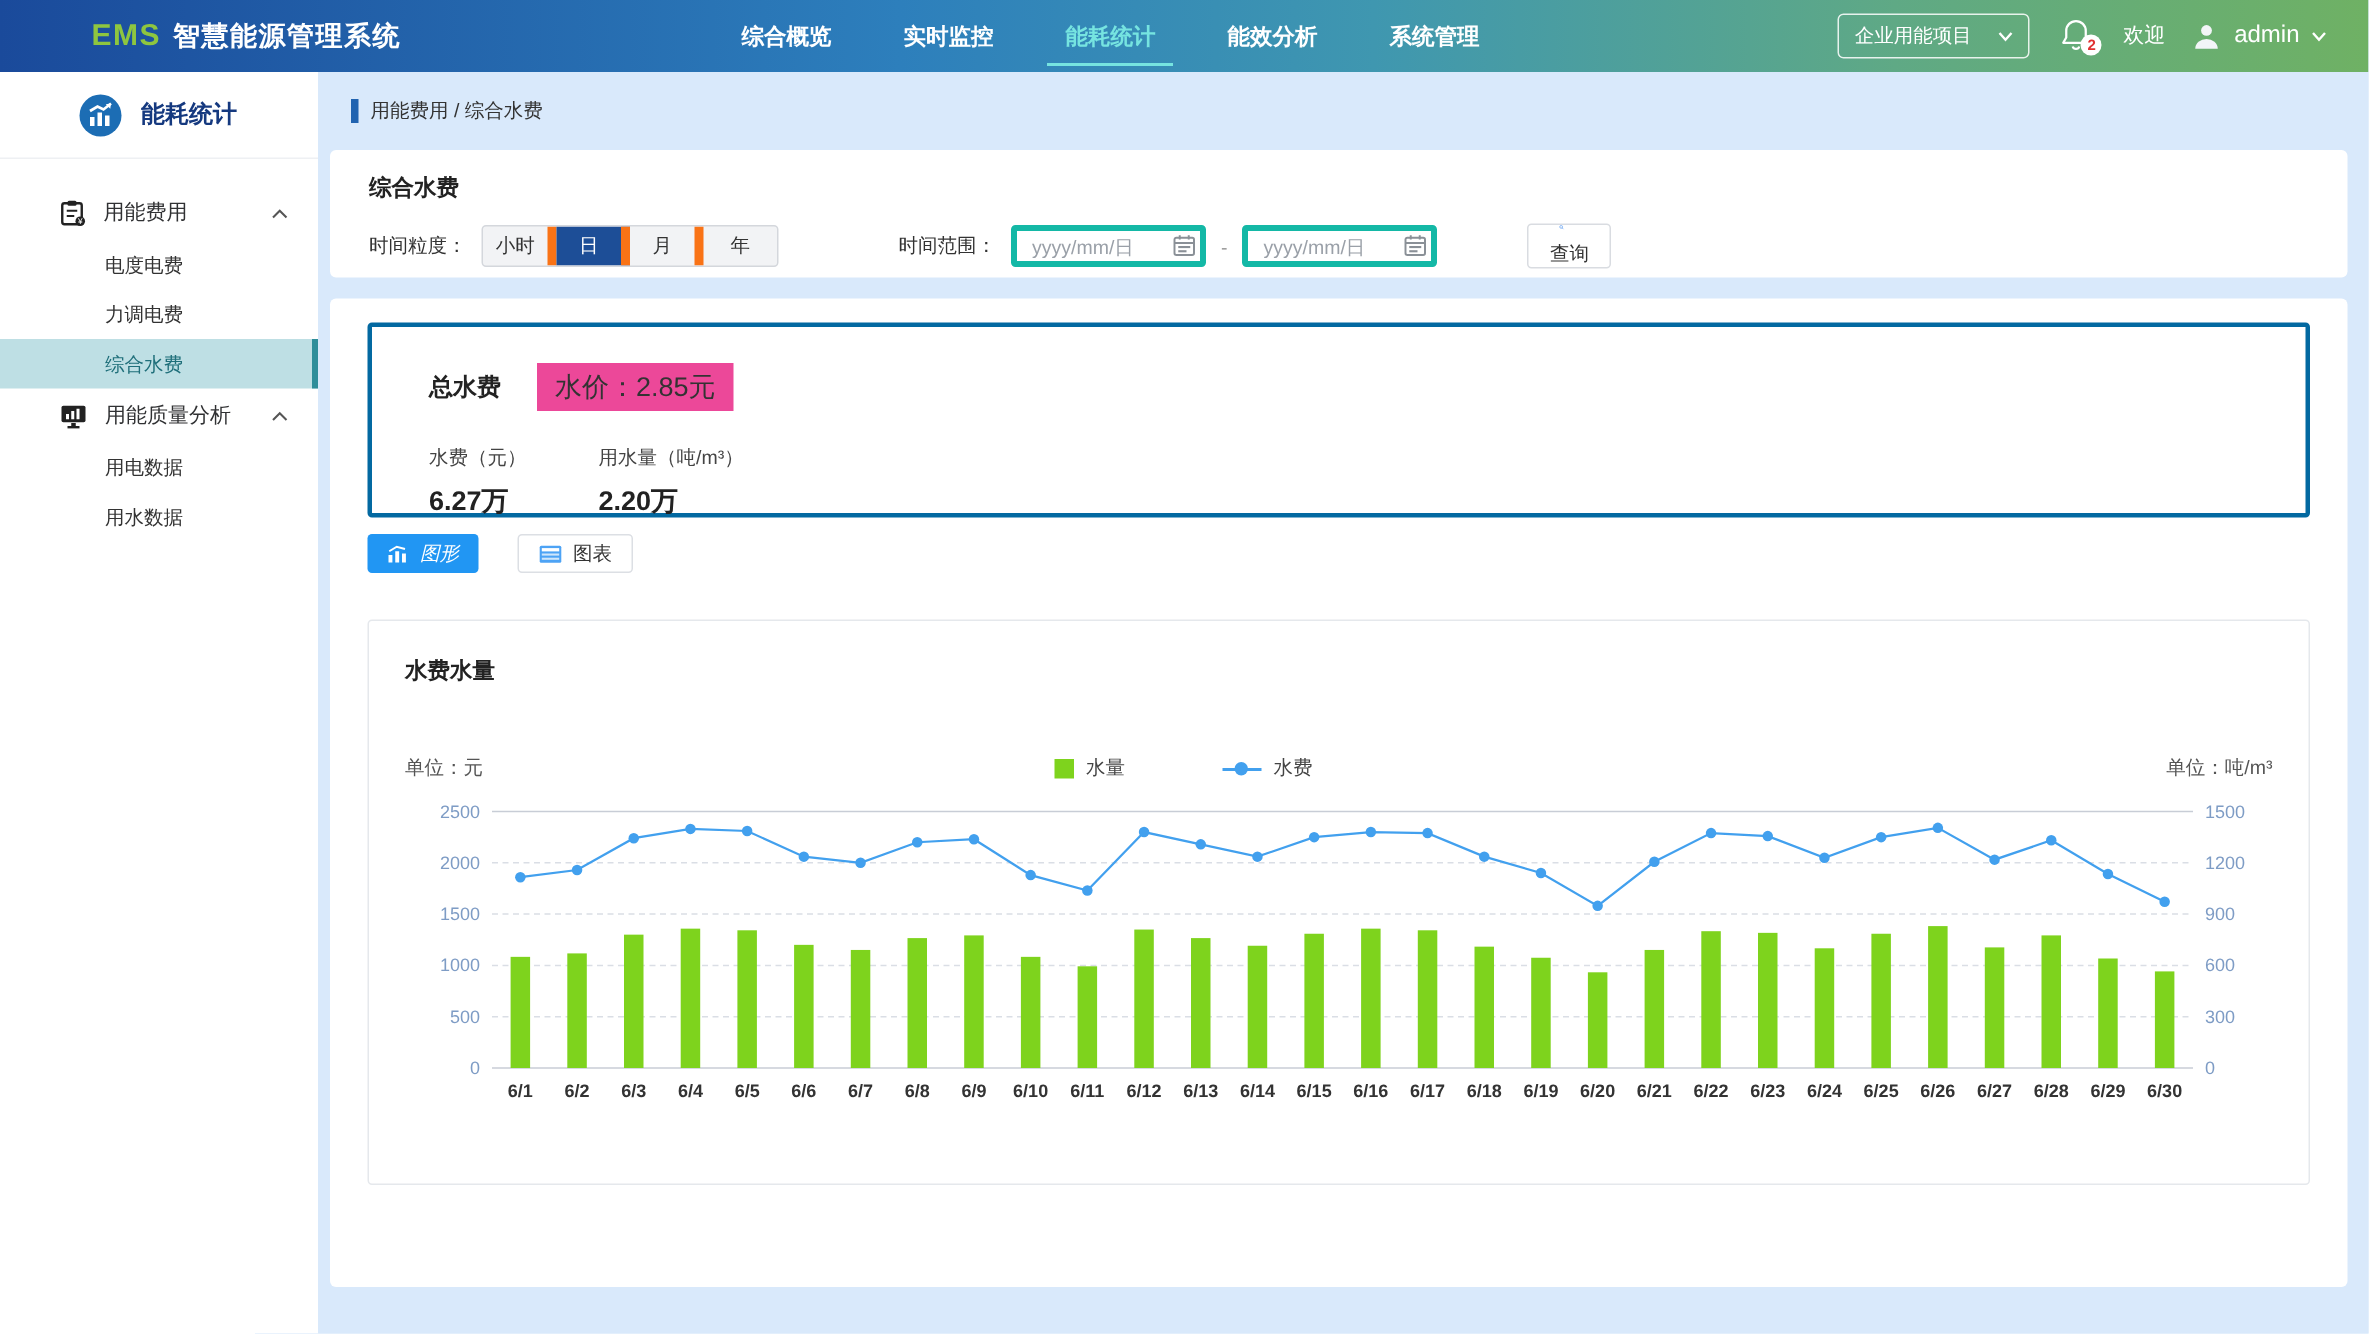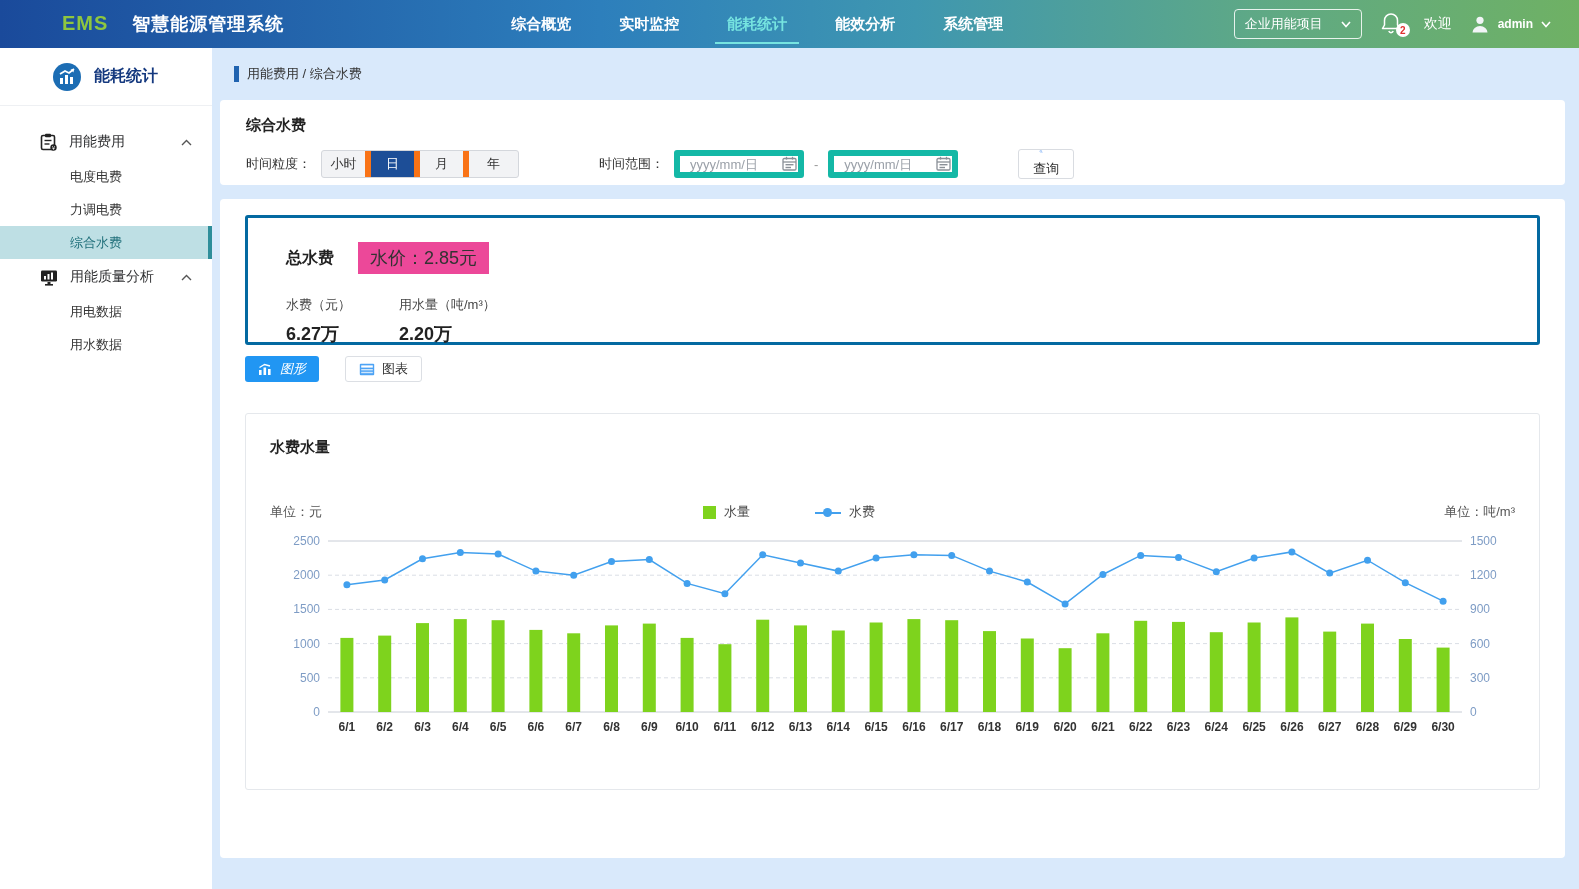--- a/index.html
+++ b/index.html
@@ -3,35 +3,35 @@
 <meta charset="utf-8">
 <style>
   * { margin:0; padding:0; box-sizing:border-box; }
   html,body { width:1579px; height:889px; overflow:hidden;
     font-family:"Liberation Sans","DejaVu Sans",sans-serif; background:#d9e9fb; }
 
   
   .navbar { height:48px; display:flex; align-items:center;
     background:linear-gradient(90deg,#1a4a9b 0%,#2d7fbc 38%,#3f97b0 58%,#5fa985 80%,#6fb164 100%);
     padding:0 28px 0 0; }
-  .brand { display:flex; align-items:baseline; gap:24px; padding-left:62px; white-space:nowrap; }
+  .brand { display:flex; align-items:baseline; gap:8px; padding-left:49px; white-space:nowrap;margin-left:12px; }
   .brand-logo { color:#8ec63f; font-size:20px; font-weight:bold; letter-spacing:1px; }
   .brand-title { color:#fff; font-size:18px; font-weight:bold; letter-spacing:1px; }
   .nav-items { display:flex; gap:44px; margin-left:225px; }
   .nav-item { color:#fff; font-size:15px; font-weight:bold; cursor:pointer; position:relative; padding:6px 2px; white-space:nowrap; }
   .nav-item.active { color:#76e4e0; }
   .nav-item.active::after { content:""; position:absolute; left:-10px; right:-10px; bottom:-4px; height:2px; background:#76e4e0; }
-  .nav-right { margin-left:auto; display:flex; align-items:center; gap:18px; }
+  .nav-right { margin-left:auto; display:flex; align-items:center; gap:18px;text-align:center; }
   .project-select { display:flex; align-items:center; justify-content:space-between; width:128px; height:30px;
     border:1px solid rgba(255,255,255,.85); border-radius:4px; padding:0 10px; color:#fff; font-size:13px; cursor:pointer; }
   .bell-wrap { position:relative; width:26px; height:26px; cursor:pointer; }
   .badge { position:absolute; right:-4px; bottom:0px; width:14px; height:14px; background:#fff; color:#e03131;
     border-radius:50%; font-size:10px; font-weight:bold; display:flex; align-items:center; justify-content:center; }
   .welcome { color:#fff; font-size:14px; }
-  .username { color:#fff; font-size:12px; font-weight:bold; }
+  .username { color:#fff; font-size:16px; font-weight:normal; }
   .userbox { display:flex; align-items:center; gap:8px; cursor:pointer; }
 
   
   .page-body { display:flex; height:841px; }
   .sidebar { width:212px; background:#fff; flex-shrink:0; }
   .side-header { height:58px; display:flex; align-items:center; gap:12px; padding-left:52px; border-bottom:1px solid #eef0f3; }
   .side-header-title { color:#15397f; font-size:16px; font-weight:bold; }
   .menu { padding-top:18px; }
   .menu-group-header { display:flex; align-items:center; height:36px; padding:0 20px 0 40px; cursor:pointer; color:#303133; font-size:14px; }
   .menu-group-header .glabel { margin-left:12px; flex:1; }
@@ -47,21 +47,21 @@
   .card { background:#fff; border-radius:4px; }
   .filter-card { padding:16px 26px 18px 26px; height:85px; }
   .filter-title { font-size:15px; font-weight:bold; color:#222; }
   .filter-row { display:flex; align-items:center; margin-top:14px; gap:10px; }
   .flabel { font-size:13px; color:#333; }
   .segmented { display:flex; border:1px solid #d4d7dc; border-radius:3px; overflow:hidden; background:#f2f3f5; margin-right:70px; }
   .seg-btn { width:49px; height:26px; font-size:13px; color:#333; display:flex; align-items:center; justify-content:center; cursor:pointer; border-right:6px solid #f97316; }
   .seg-btn:last-child { border-right:none; }
   .seg-btn.active { background:#1d4e97; color:#fff; }
   .date-input { position:relative; width:130px; }
-  .date-input input { width:130px; height:28px; border:6px solid #14b8a6; border-radius:3px; padding:0 26px 0 10px;
+  .date-input input { width:130px; height:28px; border:4px solid #14b8a6; border-radius:3px; padding:0 26px 0 10px;
     font-size:13px; color:#606266; background:#fff; font-family:"Liberation Sans","DejaVu Sans",sans-serif; }
   .date-input input::placeholder { color:#9aa0a8; }
   .date-cal { position:absolute; right:7px; top:6px; }
   .range-sep { color:#999; font-size:13px; }
   .search-btn { display:flex; align-items:flex-start; gap:7px; height:30px; padding:0 14px; margin-left:50px;
     border:1px solid #d9dce1; border-radius:3px; background:#fff; font-size:13px; color:#333; cursor:pointer;flex-direction:column; }
 
   .content-card { margin-top:14px; height:659px; padding:16px 25px; }
   .stats-card { border:3px solid #0369a1; border-radius:3px; height:130px; padding:24px 38px; }
   .stats-head { display:flex; align-items:center; gap:24px; }

